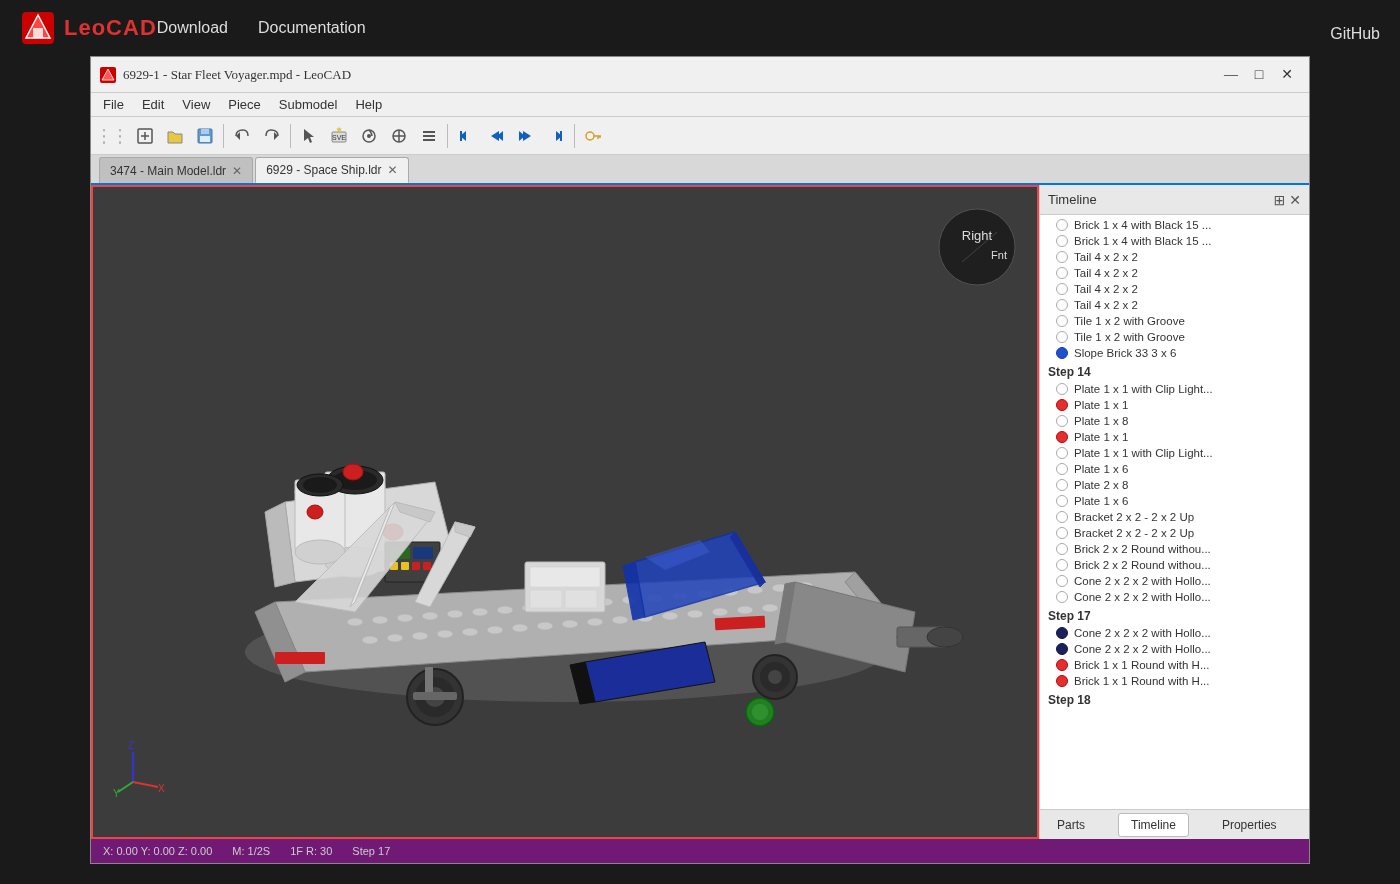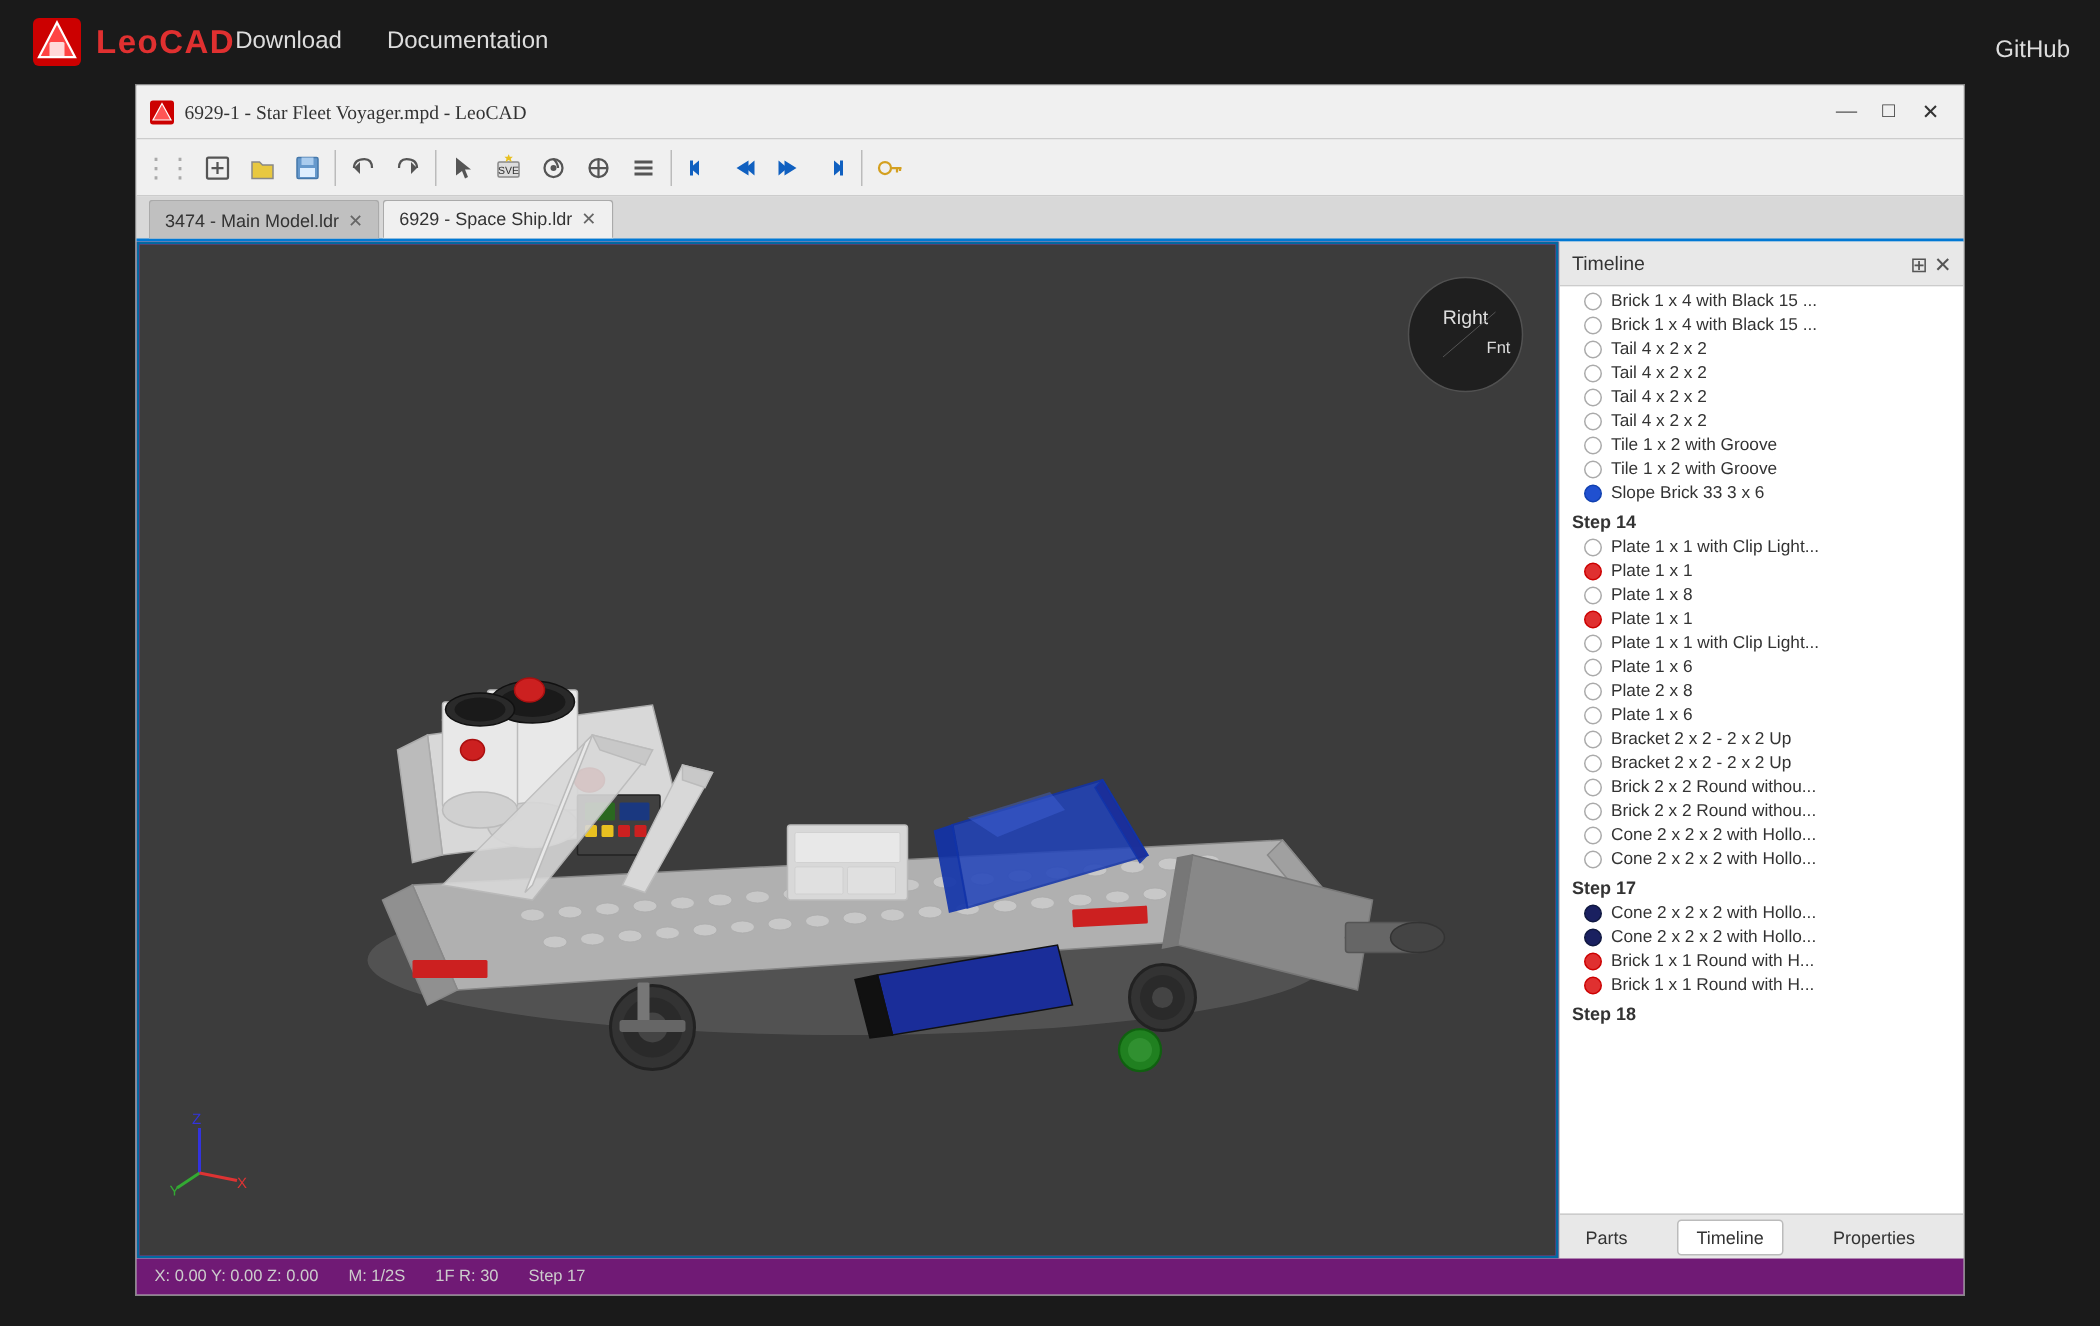--- a/index.html
+++ b/index.html
@@ -172,24 +172,24 @@
     
     #main-area {
       display: flex;
       flex: 1;
       overflow: hidden;
     }
 
     
     #viewport {
       flex: 1;
-      background: #be185d;
+      background: #ec4899;
       position: relative;
       overflow: hidden;
-      border: 2px solid #0369a1;
+      border: 2px solid #ef4444;
     }
     #viewport-bg {
       width: 100%;
       height: 100%;
       background: #3c3c3c;
       position: relative;
     }
 
     
     #model-svg {
@@ -351,20 +351,28 @@
     <svg id="title-bar-icon" viewBox="0 0 18 18">
       <rect x="1" y="1" width="16" height="16" rx="2" fill="#c00"></rect>
       <polygon points="9,3 15,14 3,14" fill="#ff5555" stroke="#fff" stroke-width="0.8"></polygon>
     </svg>
     <span id="title-bar-text">6929-1 - Star Fleet Voyager.mpd - LeoCAD</span>
     <div class="title-btn">—</div>
     <div class="title-btn">□</div>
     <div class="title-btn close">✕</div>
   </div>
 
+  <div id="menu-bar">
+    <div class="menu-item">File</div>
+    <div class="menu-item">Edit</div>
+    <div class="menu-item">View</div>
+    <div class="menu-item">Piece</div>
+    <div class="menu-item">Submodel</div>
+    <div class="menu-item">Help</div>
+  </div>
 
   <div id="toolbar">
 
     <span style="color:#aaa;font-size:18px;letter-spacing:-2px;margin-right:2px;">⋮⋮</span>
 
     <div class="toolbar-btn">
       <svg viewBox="0 0 18 18">
           <rect x="2" y="2" width="14" height="14" rx="1" fill="none" stroke="#555" stroke-width="1.5"></rect>
           <line x1="9" y1="5" x2="9" y2="13" stroke="#555" stroke-width="1.5"></line>
           <line x1="5" y1="9" x2="13" y2="9" stroke="#555" stroke-width="1.5"></line>

